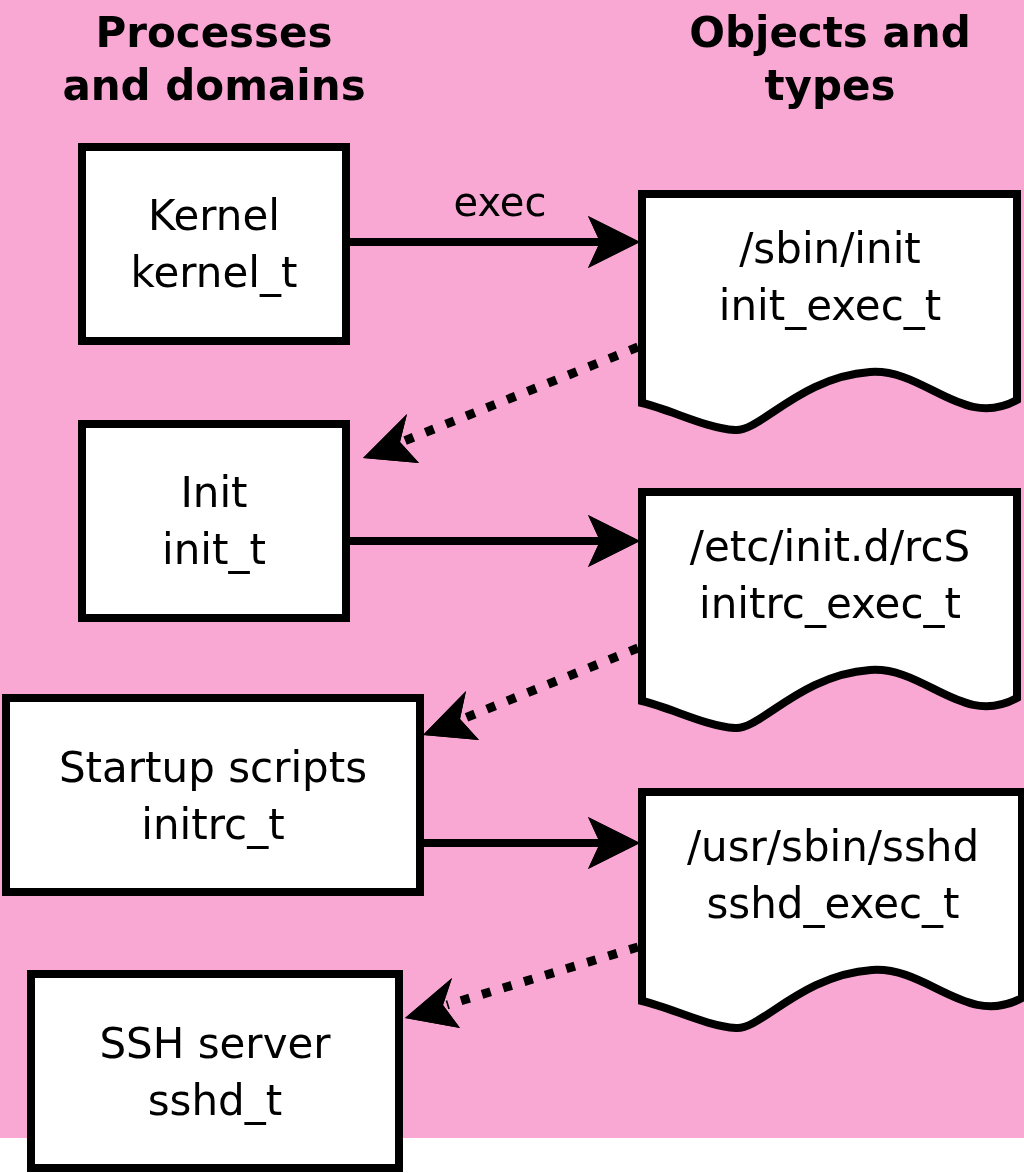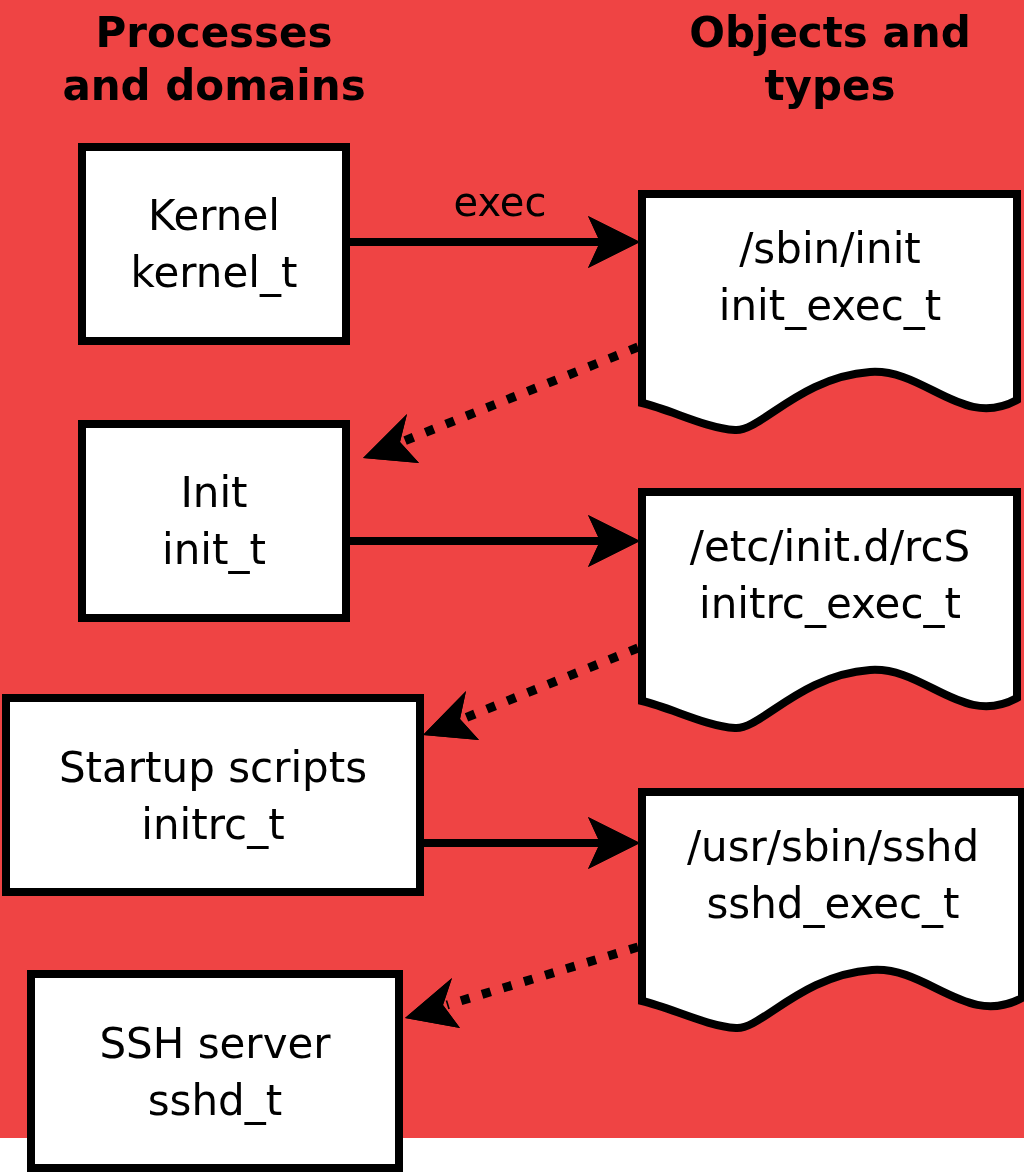--- a/index.html
+++ b/index.html
@@ -10,21 +10,21 @@
   body {
     width: 1024px;
     height: 1173px;
     overflow: hidden;
     font-family: "DejaVu Sans", sans-serif;
   }
   #diagram-root {
     position: relative;
     width: 1024px;
     height: 1138px;
-    background: #ef4444;
+    background: #f9a8d4;
   }
   svg.diagram {
     display: block;
     width: 1024px;
     height: 1173px;
   }
   .col-heading {
     font-family: "DejaVu Sans", sans-serif;
     font-weight: bold;
     font-size: 42px;

